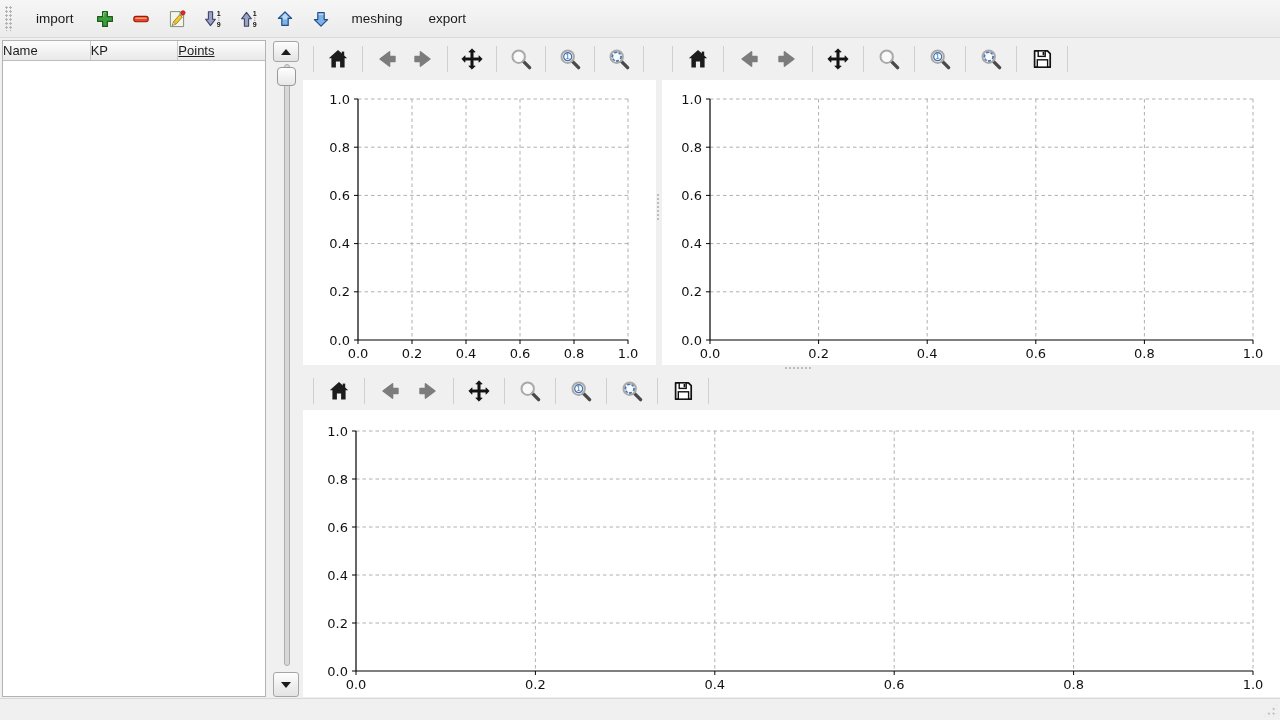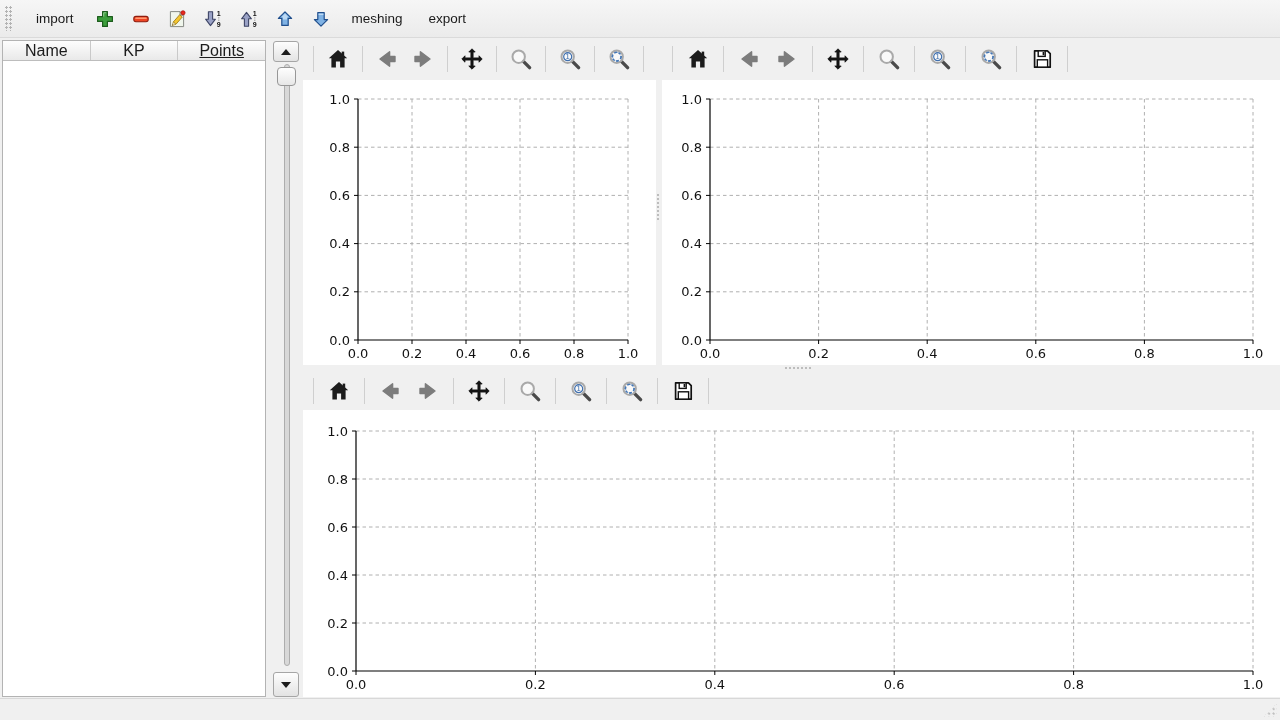--- a/index.html
+++ b/index.html
@@ -18,21 +18,21 @@
     padding:6px 11px; font-family:inherit; cursor:default; }
   .tb-icon { width:32px; height:32px; background:none; border:none;
     display:flex; align-items:center; justify-content:center; cursor:default; }
   .tb-icon span { display:flex; }
 
   
   .table-panel { position:absolute; left:2px; top:40px; width:264px; height:657px;
     background:#fff; border:1px solid #b3b3b3; }
   .thead { display:flex; height:20px; background:linear-gradient(#fdfdfd,#e9e9e9);
     border-bottom:1px solid #bdbdbd; }
-  .th { flex:1; font-size:16px; color:#1c1c1c; text-align:center; line-height:19px;
+  .th { flex:1; font-size:13px; color:#1c1c1c; line-height:19px;
     border-right:1px solid #c9c9c9; }
   .th:last-child { border-right:none;text-decoration:underline; }
   .tbody { width:100%; height:calc(100% - 20px); background:#fff; }
 
   
   .scroll-btn { position:absolute; left:273px; width:26px;
     background:linear-gradient(#fdfdfd,#e3e3e3); border:1px solid #a5a5a5;
     border-radius:3px; display:flex; align-items:center; justify-content:center; }
   .sb-up { top:41px; height:21px; }
   .sb-down { top:672px; height:25px; }

